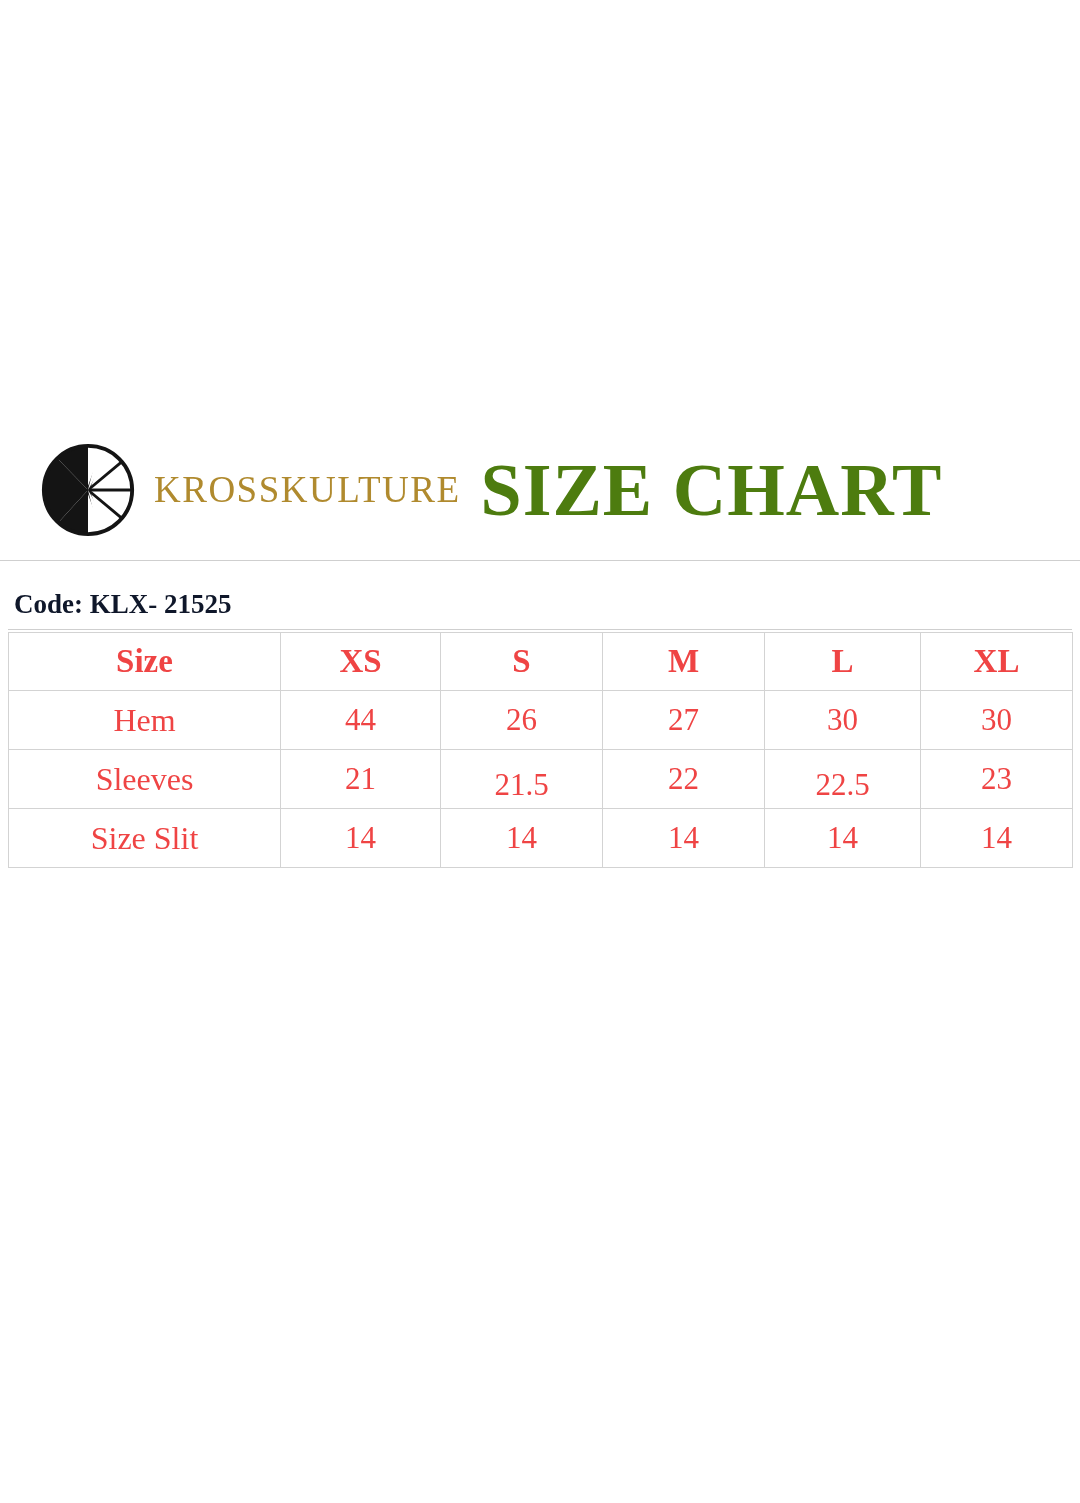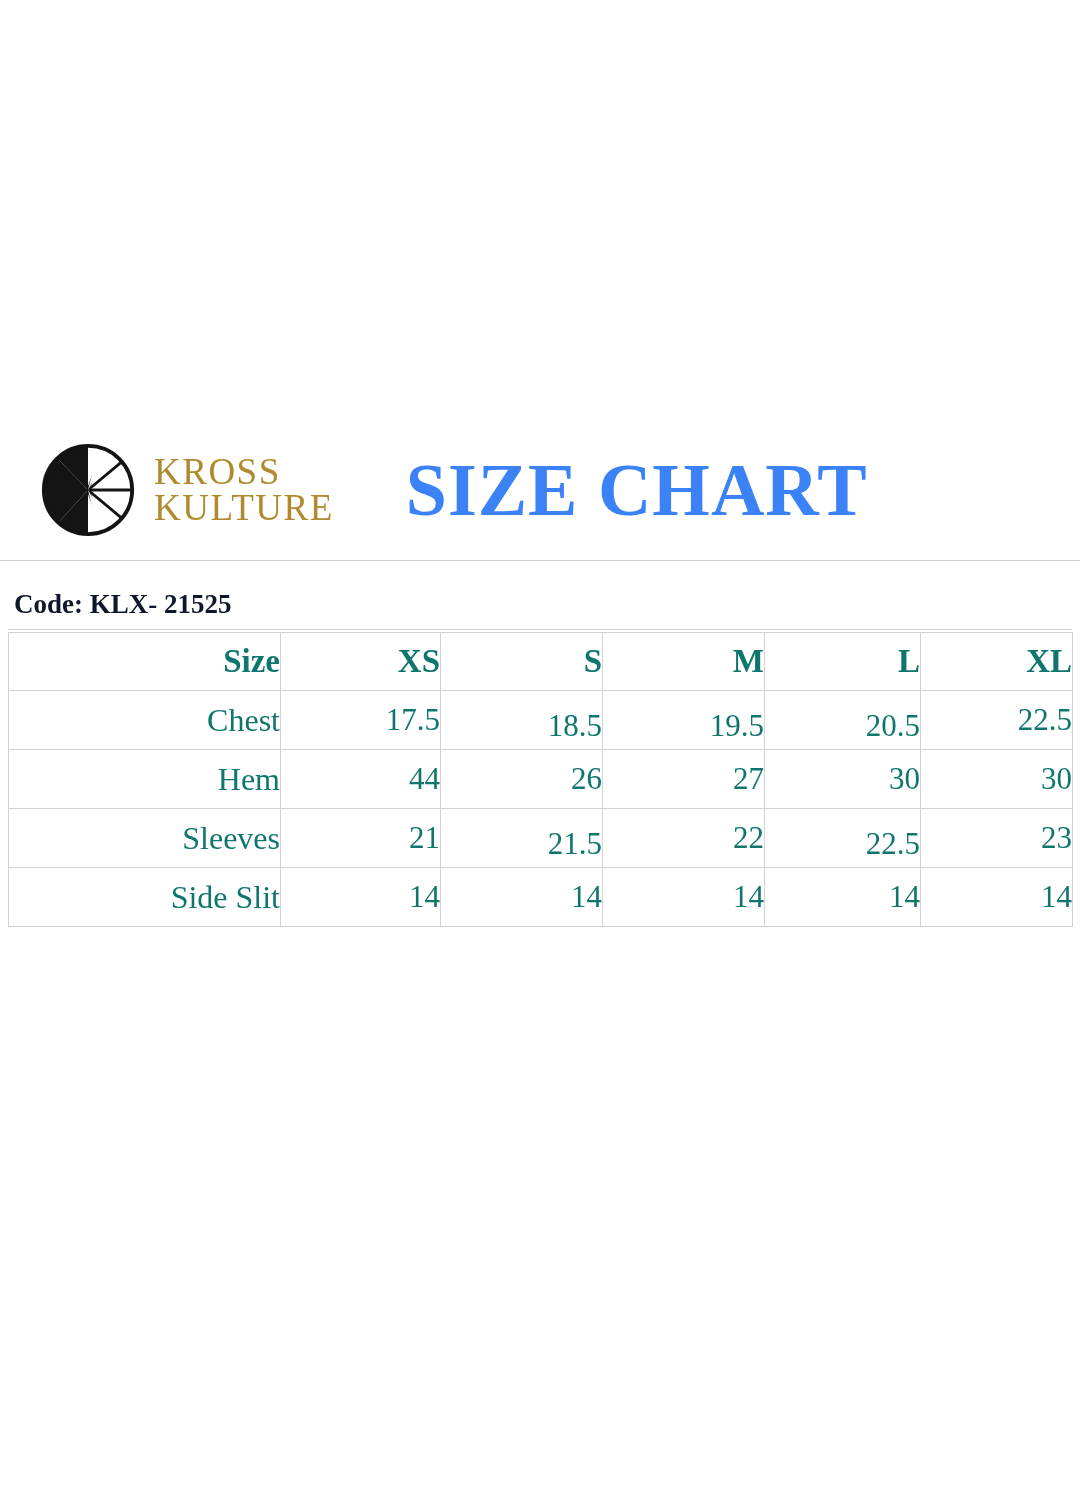--- a/index.html
+++ b/index.html
@@ -45,39 +45,38 @@
   }
 
   .brand-mark {
     width: 96px;
     height: 96px;
     flex: 0 0 96px;
   }
 
   .brand-words {
     display: flex;
-    flex-direction: column;
     justify-content: center;
     line-height: 0.96;
   }
   .brand-words span {
     font-family: "Liberation Serif", serif;
     font-size: 37px;
     letter-spacing: 1.5px;
     color: #b08a2e;
     font-weight: 400;
   }
 
   .doc-title {
-    margin-left: 72px;
+    margin-left: 20px;
     font-family: "Liberation Serif", serif;
     font-weight: bold;
     font-size: 74px;
     letter-spacing: 1px;
-    color: #3b82f6;
+    color: #4d7c0f;
     white-space: nowrap;
     text-align: right;
   }
 
   
   .divider {
     position: absolute;
     left: 0;
     top: 560px;
     width: 1080px;
@@ -126,26 +125,26 @@
   table.size-chart col.c0 { width: 272px; }
   table.size-chart col.c1 { width: 160px; }
   table.size-chart col.c2 { width: 162px; }
   table.size-chart col.c3 { width: 162px; }
   table.size-chart col.c4 { width: 156px; }
   table.size-chart col.c5 { width: 152px; }
 
   table.size-chart th,
   table.size-chart td {
     border: 1px solid #d3d3d3;
-    text-align: right;
+    text-align: center;
     vertical-align: middle;
     height: 59px;
     font-size: 31px;
     font-family: "Liberation Serif", serif;
-    color: #0f766e;
+    color: #ef4444;
     padding: 0;
   }
 
   table.size-chart thead th {
     font-weight: bold;
     font-size: 33px;
     height: 58px;
   }
 
   table.size-chart tbody td.rowhead {
@@ -227,45 +226,37 @@
           <th>Size</th>
           <th>XS</th>
           <th>S</th>
           <th>M</th>
           <th>L</th>
           <th>XL</th>
         </tr>
       </thead>
       <tbody>
         <tr>
-          <td class="rowhead">Chest</td>
-          <td>17.5</td>
-          <td class="nudge-down">18.5</td>
-          <td class="nudge-down">19.5</td>
-          <td class="nudge-down">20.5</td>
-          <td>22.5</td>
-        </tr>
-        <tr>
           <td class="rowhead">Hem</td>
           <td>44</td>
           <td>26</td>
           <td>27</td>
           <td>30</td>
           <td>30</td>
         </tr>
         <tr>
           <td class="rowhead">Sleeves</td>
           <td>21</td>
           <td class="nudge-down">21.5</td>
           <td>22</td>
           <td class="nudge-down">22.5</td>
           <td>23</td>
         </tr>
         <tr>
-          <td class="rowhead">Side Slit</td>
+          <td class="rowhead">Size Slit</td>
           <td>14</td>
           <td>14</td>
           <td>14</td>
           <td>14</td>
           <td>14</td>
         </tr>
       </tbody>
     </table>
   </div>
 

